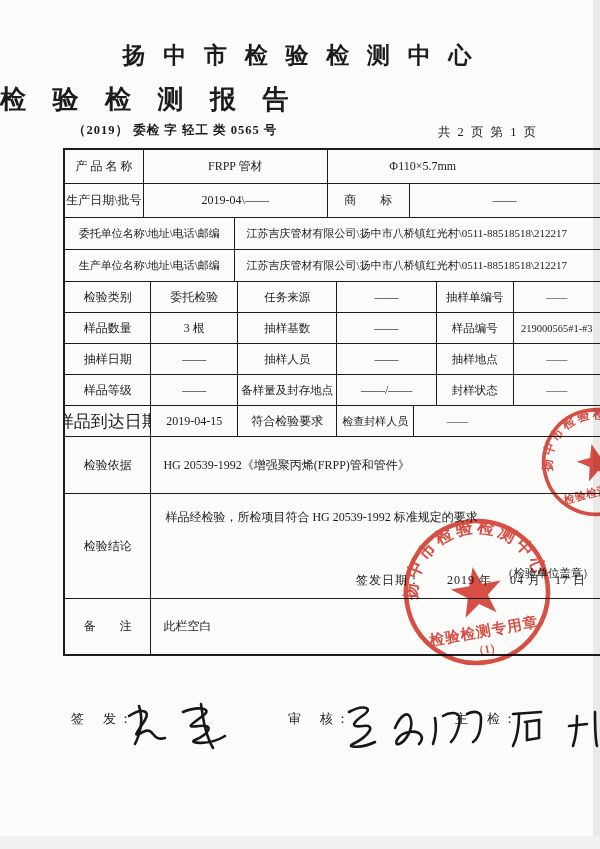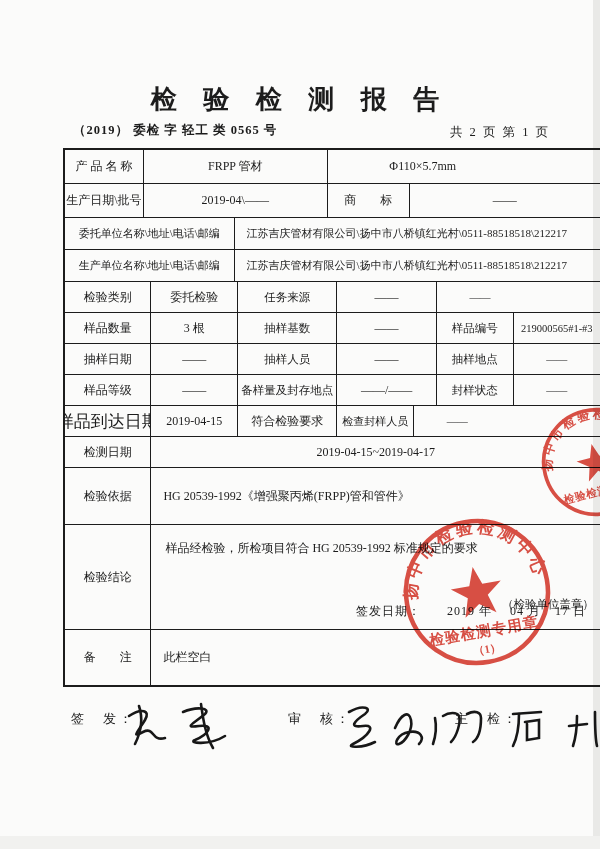--- a/index.html
+++ b/index.html
@@ -11,26 +11,26 @@
   }
   .page{position:absolute;inset:0;overflow:hidden;}
   .scan-edge-right{position:absolute;top:0;right:0;width:7px;height:100%;background:#e9e9e7;}
   .scan-edge-bottom{position:absolute;left:0;bottom:0;width:100%;height:13px;background:#f1f1ef;}
 
   .org-title{
     position:absolute;top:40px;left:0;width:100%;text-align:center;
     font-size:23px;font-weight:bold;letter-spacing:6px;white-space:nowrap;
   }
   .report-title{
-    position:absolute;top:82px;left:0;width:100%;text-align:center;
+    position:absolute;top:82px;left:0;width:100%;text-align:left;
     font-size:26px;font-weight:bold;letter-spacing:10px;white-space:nowrap;
   }
   .doc-meta{position:absolute;top:122px;left:63px;width:495px;height:20px;font-size:12.5px;}
   .doc-number{position:absolute;left:10px;top:0;letter-spacing:1px;font-weight:bold;}
-  .page-info{position:absolute;right:8px;top:2px;letter-spacing:2px;}
+  .page-info{position:absolute;right:20px;top:2px;letter-spacing:2px;}
 
   .rpt-table{
     position:absolute;left:63px;top:148px;width:539px;
     border:2px solid #1c1c1c;box-sizing:border-box;
     display:flex;flex-direction:column;
   }
   .tr{display:flex;border-bottom:1px solid #1c1c1c;box-sizing:border-box;}
   .tr:last-child{border-bottom:none;}
   .td{
     border-right:1px solid #1c1c1c;box-sizing:border-box;
@@ -63,20 +63,21 @@
   .stamp-main{left:401px;top:516px;width:152px;height:152px;transform:rotate(-10deg);}
   .stamp-edge{left:540px;top:406px;width:112px;height:112px;transform:rotate(-14deg);}
 </style>
 </head>
 <body>
 
 <div class="page">
   <div class="scan-edge-right"></div>
   <div class="scan-edge-bottom"></div>
 
+  <div class="org-title">扬 中 市 检 验 检 测 中 心</div>
   <div class="report-title">检 验 检 测 报 告</div>
 
   <div class="doc-meta">
     <span class="doc-number">（2019） 委检 字 轻工 类 0565 号</span>
     <span class="page-info">共 2 页 第 1 页</span>
   </div>
 
   <div class="rpt-table">
 
     <div class="tr h34">
@@ -100,20 +101,21 @@
     <div class="tr h32">
       <div class="td c2a">生产单位名称\地址\电话\邮编</div>
       <div class="td c2b left">江苏吉庆管材有限公司\扬中市八桥镇红光村\0511-88518518\212217</div>
     </div>
 
     <div class="tr h31">
       <div class="td c6a">检验类别</div>
       <div class="td c6b">委托检验</div>
       <div class="td c6c">任务来源</div>
       <div class="td c6d">——</div>
+      <div class="td c6e">抽样单编号</div>
       <div class="td c6f">——</div>
     </div>
 
     <div class="tr h31">
       <div class="td c6a">样品数量</div>
       <div class="td c6b">3 根</div>
       <div class="td c6c">抽样基数</div>
       <div class="td c6d">——</div>
       <div class="td c6e">样品编号</div>
       <div class="td c6f">219000565#1-#3</div>
@@ -138,24 +140,20 @@
     </div>
 
     <div class="tr h31">
       <div class="td c6a" style="font-size:17px">样品到达日期</div>
       <div class="td c6b">2019-04-15</div>
       <div class="td c6d">符合检验要求</div>
       <div class="td c6e" style="font-size:11px">检查封样人员</div>
       <div class="td c6f">——</div>
     </div>
 
-    <div class="tr h31">
-      <div class="td cwa">检测日期</div>
-      <div class="td cwb">2019-04-15~2019-04-17</div>
-    </div>
 
     <div class="tr h57">
       <div class="td cwa">检验依据</div>
       <div class="td cwb left">HG 20539-1992《增强聚丙烯(FRPP)管和管件》</div>
     </div>
 
     <div class="tr h105">
       <div class="td cwa">检验结论</div>
       <div class="td cwb conclusion-cell">
         <span class="conclusion-text">样品经检验，所检项目符合 HG 20539-1992 标准规定的要求</span>

